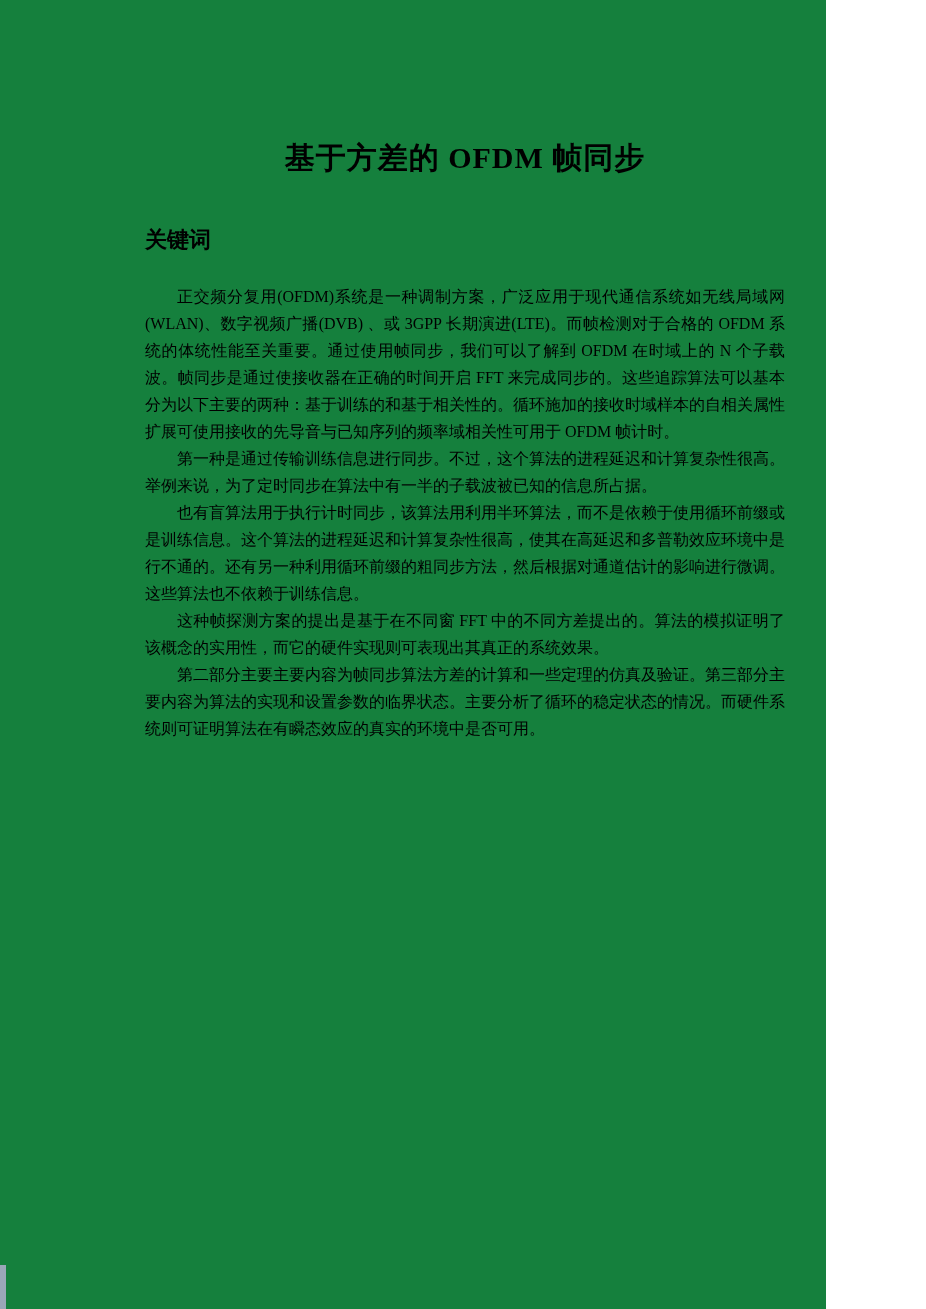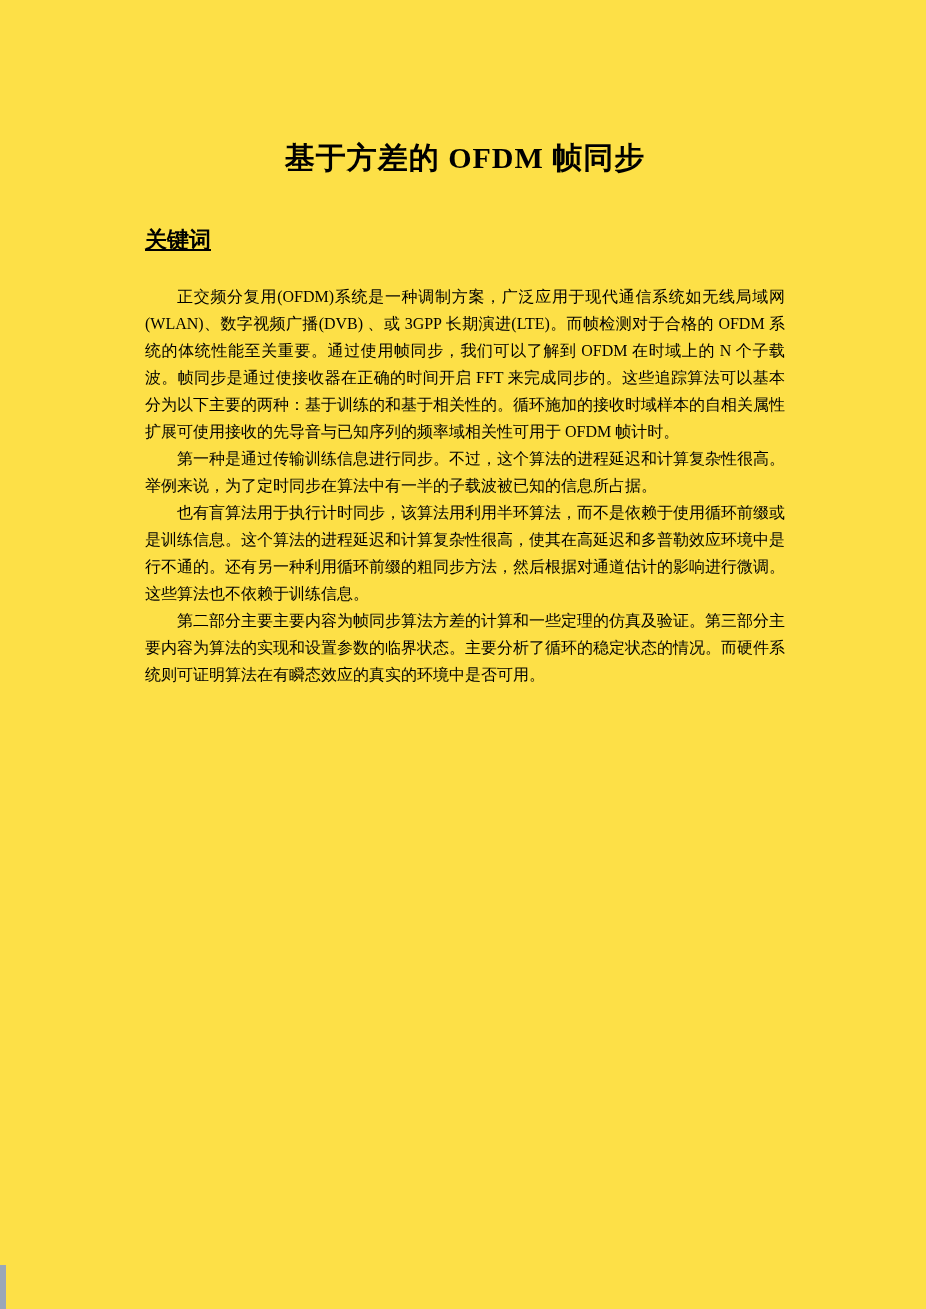--- a/index.html
+++ b/index.html
@@ -2,23 +2,23 @@
 <html><head>
 <meta charset="utf-8">
 <style>
   html, body {
     margin: 0;
     padding: 0;
     background: #ffffff;
   }
   .page {
     position: relative;
-    width: 926px;
+    width: 826px;
     height: 1309px;
-    background: #fde047;
+    background: #15803d;
     overflow: hidden;
     font-family: "Liberation Serif", "DejaVu Serif", serif;
     color: #000000;
   }
   .content {
     position: absolute;
     left: 145px;
     top: 138px;
     width: 640px;
   }
@@ -42,21 +42,20 @@
   }
   h2.sec-heading {
     margin: 36px 0 28px 0;
     font-size: 22px;
     font-weight: bold;
     font-family: "Liberation Sans", "DejaVu Sans", sans-serif;
     color: #000000;
   }
   h2.first-heading {
     margin-top: 24px;
-    text-decoration: underline;
   }
   .keywords-line {
     margin: 0 0 6px 0;
   }
   .edge-artifact {
     position: absolute;
     left: 0;
     bottom: 0;
     width: 6px;
     height: 44px;
@@ -71,18 +70,19 @@
 
     <h1 class="doc-title">基于方差的 OFDM 帧同步</h1>
 
 
     <h2 class="sec-heading first-heading">关键词</h2>
 
 
     <p class="body-para indent">正交频分复用(OFDM)系统是一种调制方案，广泛应用于现代通信系统如无线局域网(WLAN)、数字视频广播(DVB) 、或 3GPP 长期演进(LTE)。而帧检测对于合格的 OFDM 系统的体统性能至关重要。通过使用帧同步，我们可以了解到 OFDM 在时域上的 N 个子载波。帧同步是通过使接收器在正确的时间开启 FFT 来完成同步的。这些追踪算法可以基本分为以下主要的两种：基于训练的和基于相关性的。循环施加的接收时域样本的自相关属性扩展可使用接收的先导音与已知序列的频率域相关性可用于 OFDM 帧计时。</p>
     <p class="body-para indent">第一种是通过传输训练信息进行同步。不过，这个算法的进程延迟和计算复杂性很高。举例来说，为了定时同步在算法中有一半的子载波被已知的信息所占据。</p>
     <p class="body-para indent">也有盲算法用于执行计时同步，该算法用利用半环算法，而不是依赖于使用循环前缀或是训练信息。这个算法的进程延迟和计算复杂性很高，使其在高延迟和多普勒效应环境中是行不通的。还有另一种利用循环前缀的粗同步方法，然后根据对通道估计的影响进行微调。这些算法也不依赖于训练信息。</p>
+    <p class="body-para indent">这种帧探测方案的提出是基于在不同窗 FFT 中的不同方差提出的。算法的模拟证明了该概念的实用性，而它的硬件实现则可表现出其真正的系统效果。</p>
     <p class="body-para indent">第二部分主要主要内容为帧同步算法方差的计算和一些定理的仿真及验证。第三部分主要内容为算法的实现和设置参数的临界状态。主要分析了循环的稳定状态的情况。而硬件系统则可证明算法在有瞬态效应的真实的环境中是否可用。</p>
 
   </div>
 
   <div class="edge-artifact"></div>
 </div>
 
 </body></html>

